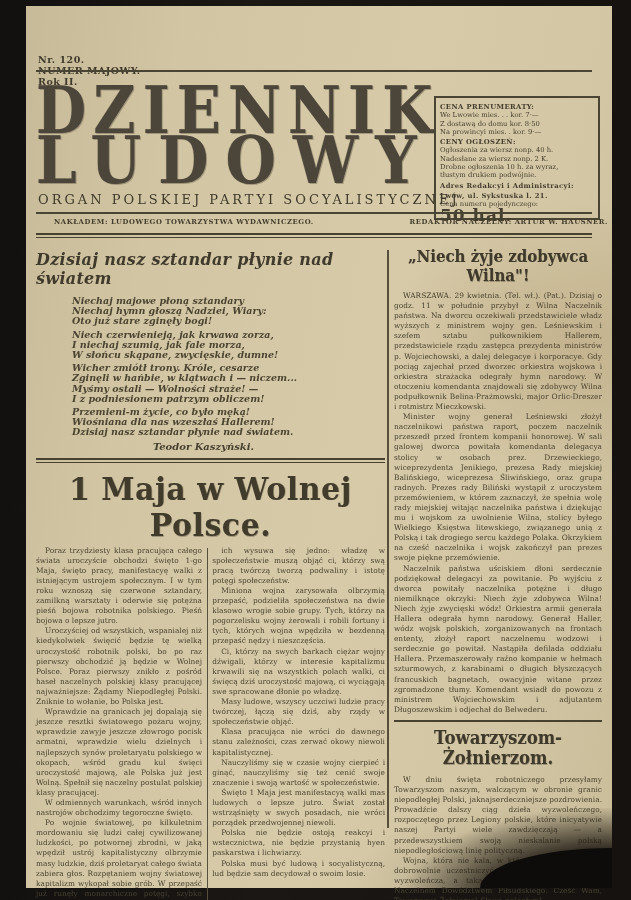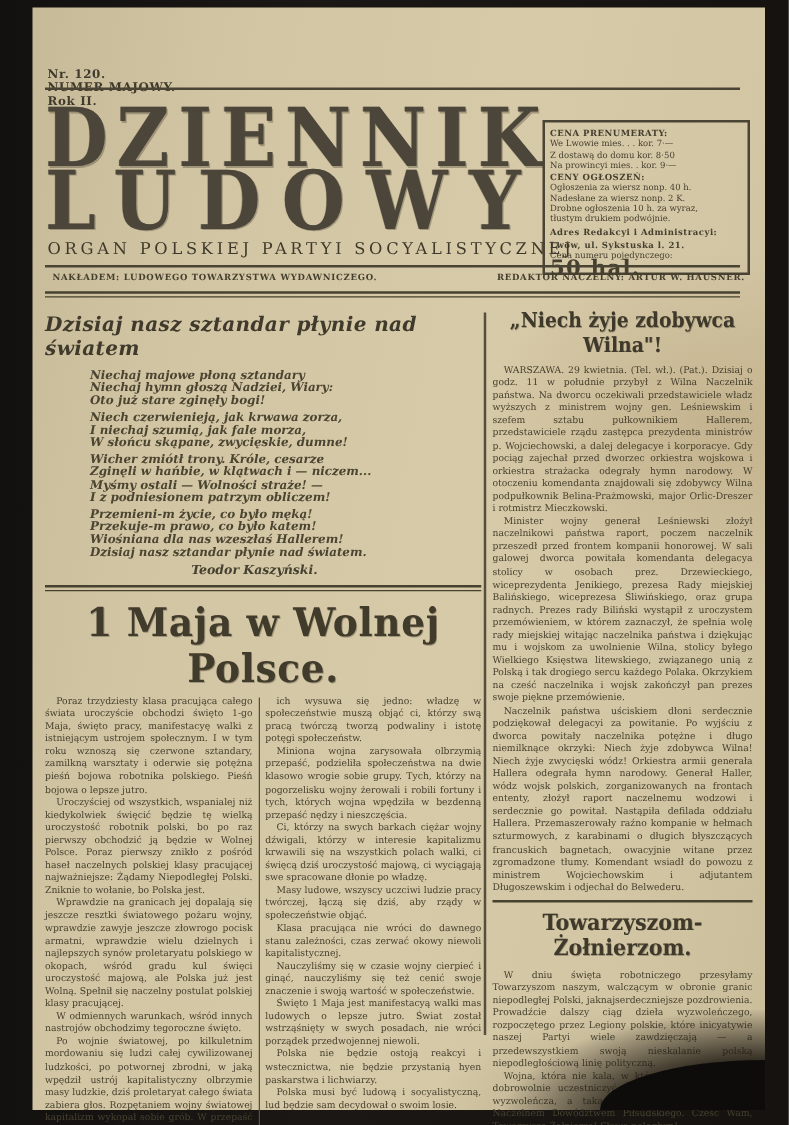--- a/index.html
+++ b/index.html
@@ -26,21 +26,21 @@
   .drule{position:absolute;border-top:2px solid #47412f;border-bottom:1px solid #47412f;height:2px;}
   .masthead{position:absolute;left:10px;font-weight:bold;color:#4b453a;
     text-shadow:1px 1px 0 rgba(70,62,48,.35), -.5px 0 0 rgba(70,62,48,.3);line-height:1;}
   .m1{top:72px;font-size:58px;letter-spacing:7px;transform:scaleY(1.12);transform-origin:top left;}
   .m2{top:122px;font-size:58px;letter-spacing:17px;transform:scaleY(1.12);transform-origin:top left;}
   .infobox{position:absolute;left:408px;top:90px;width:154px;height:114px;border:2px solid #4a4434;
     padding:3px 4px;font-size:6.8px;line-height:8.3px;text-align:left;color:#453f2f;}
   .infobox .bt{font-weight:bold;letter-spacing:.4px;margin-top:2px;}
   .infobox .big{font-size:17px;font-weight:bold;letter-spacing:1px;margin-top:2px;}
   .subtitle{position:absolute;left:12px;top:186px;font-size:13px;font-weight:normal;letter-spacing:3px;color:#3e392a;}
-  .byline{position:absolute;left:16px;top:212px;width:554px;display:flex;justify-content:space-between;
+  .byline{position:absolute;left:28px;top:212px;width:554px;display:flex;justify-content:space-between;
     font-size:6.8px;font-weight:bold;letter-spacing:.6px;color:#443e2e;}
   .leftcol{position:absolute;left:10px;top:240px;width:349px;}
   .rightcol{position:absolute;left:368px;top:240px;width:208px;}
   .vrule-main{position:absolute;left:361px;top:244px;width:1.5px;height:578px;background:#564f3c;}
   .poem-title{font-size:16px;font-weight:bold;font-style:italic;color:#3f3a2b;margin:4px 0 8px 0;letter-spacing:.3px;}
   .stanza{margin:0 0 3px 36px;font-size:9.5px;line-height:10.2px;font-weight:bold;font-style:italic;color:#4a4431;}
   .stanza div{white-space:nowrap;}
   .poem-sign{text-align:center;font-size:10px;font-weight:bold;font-style:italic;margin:3px 14px 0 0;}
   .sect-drule{border-top:2px solid #47412f;border-bottom:1px solid #47412f;height:2px;margin-top:6px;}
   .maja-head{font-size:30px;font-weight:bold;color:#413b2c;text-align:center;margin:9px 0 4px 0;
@@ -112,21 +112,20 @@
       <div>W słońcu skąpane, zwycięskie, dumne!</div>
     </div>
     <div class="stanza">
       <div>Wicher zmiótł trony. Króle, cesarze</div>
       <div>Zginęli w hańbie, w klątwach i — niczem...</div>
       <div>Myśmy ostali — Wolności straże! —</div>
       <div>I z podniesionem patrzym obliczem!</div>
     </div>
     <div class="stanza">
       <div>Przemieni-m życie, co było męką!</div>
-      <div>Przekuje-m prawo, co było katem!</div>
       <div>Wiośniana dla nas wzeszłaś Hallerem!</div>
       <div>Dzisiaj nasz sztandar płynie nad światem.</div>
     </div>
     <div class="poem-sign">Teodor Kaszyński.</div>
 
     <div class="sect-drule"></div>
 
     <div class="maja-head">1 Maja w Wolnej Polsce.</div>
 
     <div class="cols">

